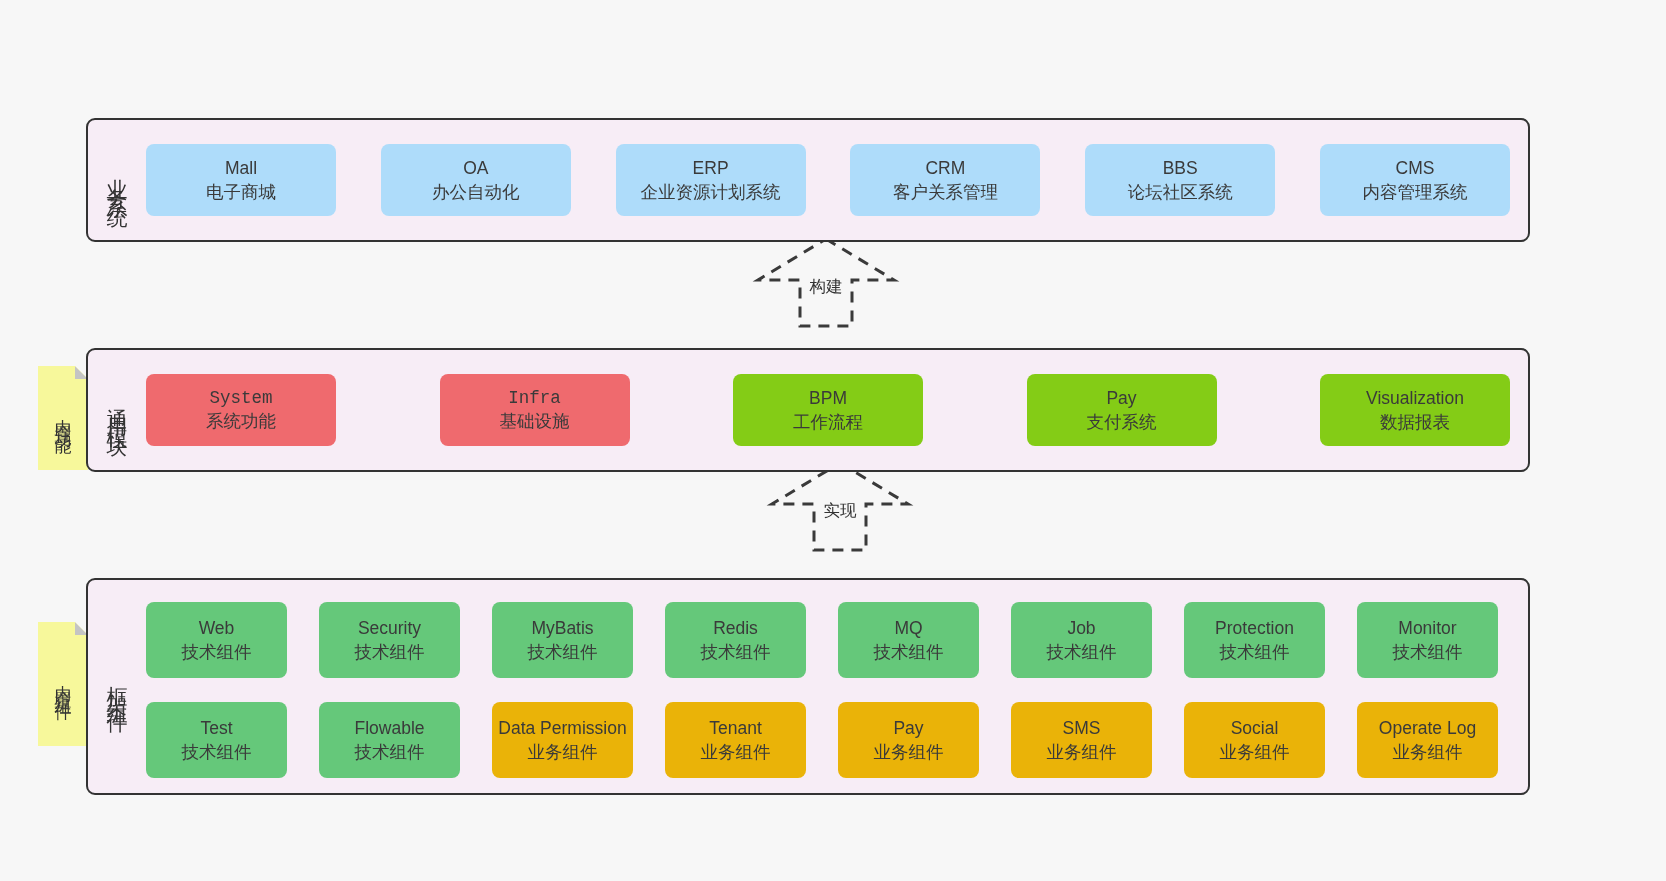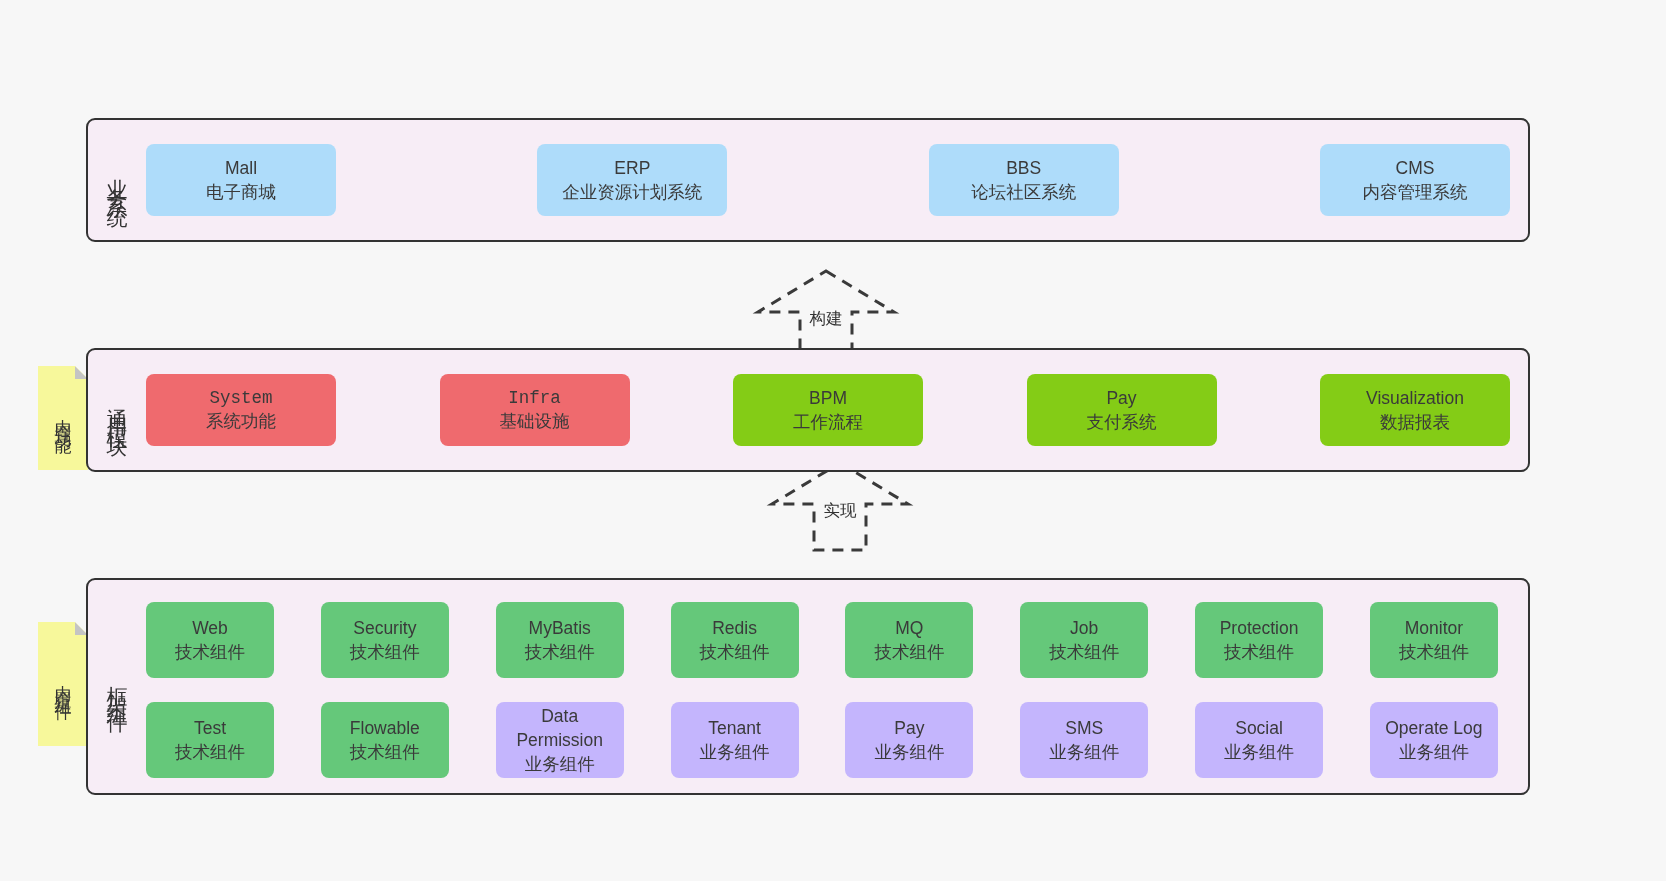--- a/index.html
+++ b/index.html
@@ -29,63 +29,71 @@
     position:absolute; left:58px; right:30px; top:22px;
     display:flex; flex-direction:column; gap:24px;
   }
   .band-3 .box-row-static { display:flex; justify-content:space-between; }
   .box {
     border-radius:8px; box-sizing:border-box; padding:2px 0;
     display:flex; flex-direction:column; justify-content:center; align-items:center;
     text-align:center; font-size:17.5px; line-height:1.38; color:#3a3a3a;
   }
   .band-1 .box, .band-2 .box { width:190px; height:72px; }
-  .band-3 .box { width:128px; height:76px;align-items:center; }
+  .band-3 .box { width:141px; height:76px;align-items:center; }
   .blue        { background:#aedcfa; }
   .red         { background:#ef6a6e;font-family:Liberation Mono, monospace; }
   .pink        { background:#84cc16; }
   .green       { background:#65c87a; }
-  .green-light { background:#c4b5fd; }
+  .green-light { background:#eab308; }
   .sticky-note {
     position:absolute; left:38px; width:50px; background:#f7f89b; z-index:1;
     clip-path:polygon(0 0, calc(100% - 13px) 0, 100% 13px, 100% 100%, 0 100%);
     display:flex; align-items:center; justify-content:center;
   }
   .note-2 { top:366px; height:104px; }
   .note-3 { top:622px; height:124px; }
   .sticky-note .fold {
     position:absolute; top:0; right:0; width:13px; height:13px;
     background:#c4c4c4; clip-path:polygon(0 0, 100% 100%, 0 100%);
   }
   .sticky-note .note-text {
     writing-mode:vertical-rl; text-orientation:upright;
     font-size:17px; letter-spacing:6px; color:#333; position:relative; z-index:1;
   }
   .arrow { position:absolute; width:160px; height:92px; z-index:0; }
-  .arrow-1 { left:746px; top:268px; }
+  .arrow-1 { left:746px; top:236px; }
   .arrow-2 { left:760px; top:460px; }
   .arrow svg { display:block; }
   .arrow-label {
     position:absolute; left:50%; top:40px; transform:translateX(-50%);
     background:#f7f7f7; padding:0 3px; font-size:16.5px; color:#333; white-space:nowrap;
   }
 </style>
 </head>
 <body>
 
 <div class="band band-1">
   <div class="band-label">业务系统</div>
   <div class="box-row">
     <div class="box blue">
       <div>Mall</div>
       <div>电子商城</div>
     </div>
     <div class="box blue">
+      <div>OA</div>
+      <div>办公自动化</div>
+    </div>
+    <div class="box blue">
       <div>ERP</div>
       <div>企业资源计划系统</div>
+    </div>
+    <div class="box blue">
+      <div>CRM</div>
+      <div>客户关系管理</div>
     </div>
     <div class="box blue">
       <div>BBS</div>
       <div>论坛社区系统</div>
     </div>
     <div class="box blue">
       <div>CMS</div>
       <div>内容管理系统</div>
     </div>
   </div>

